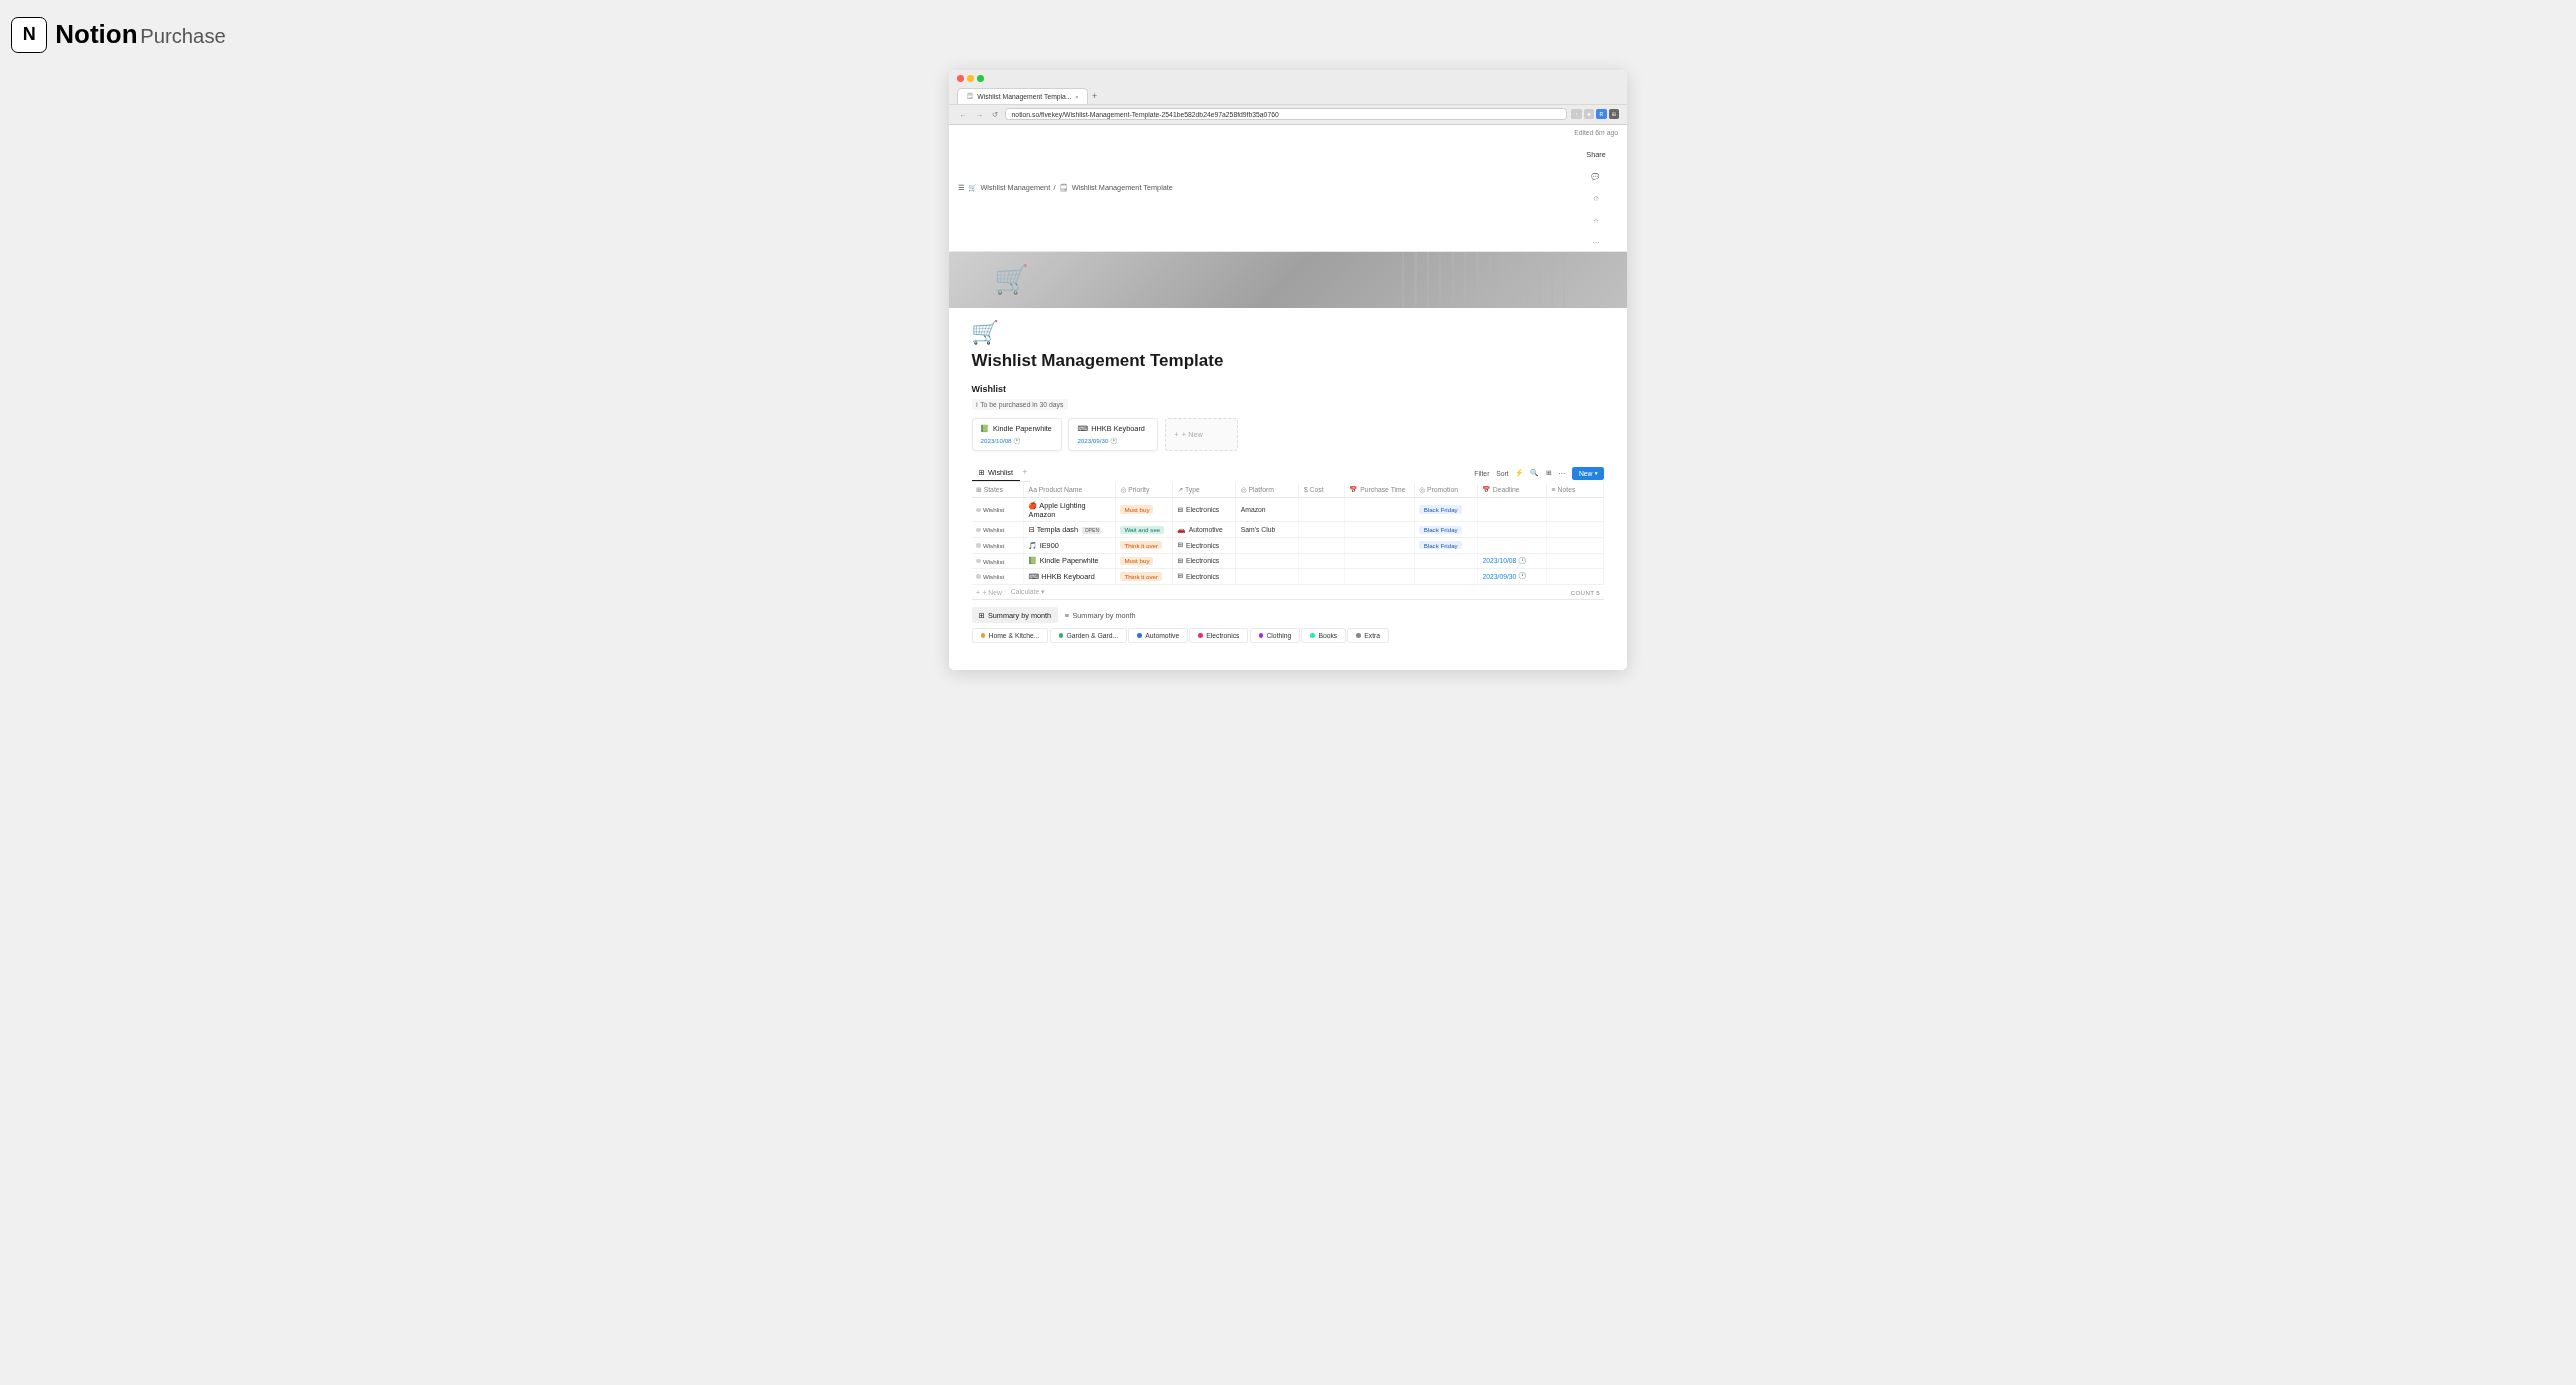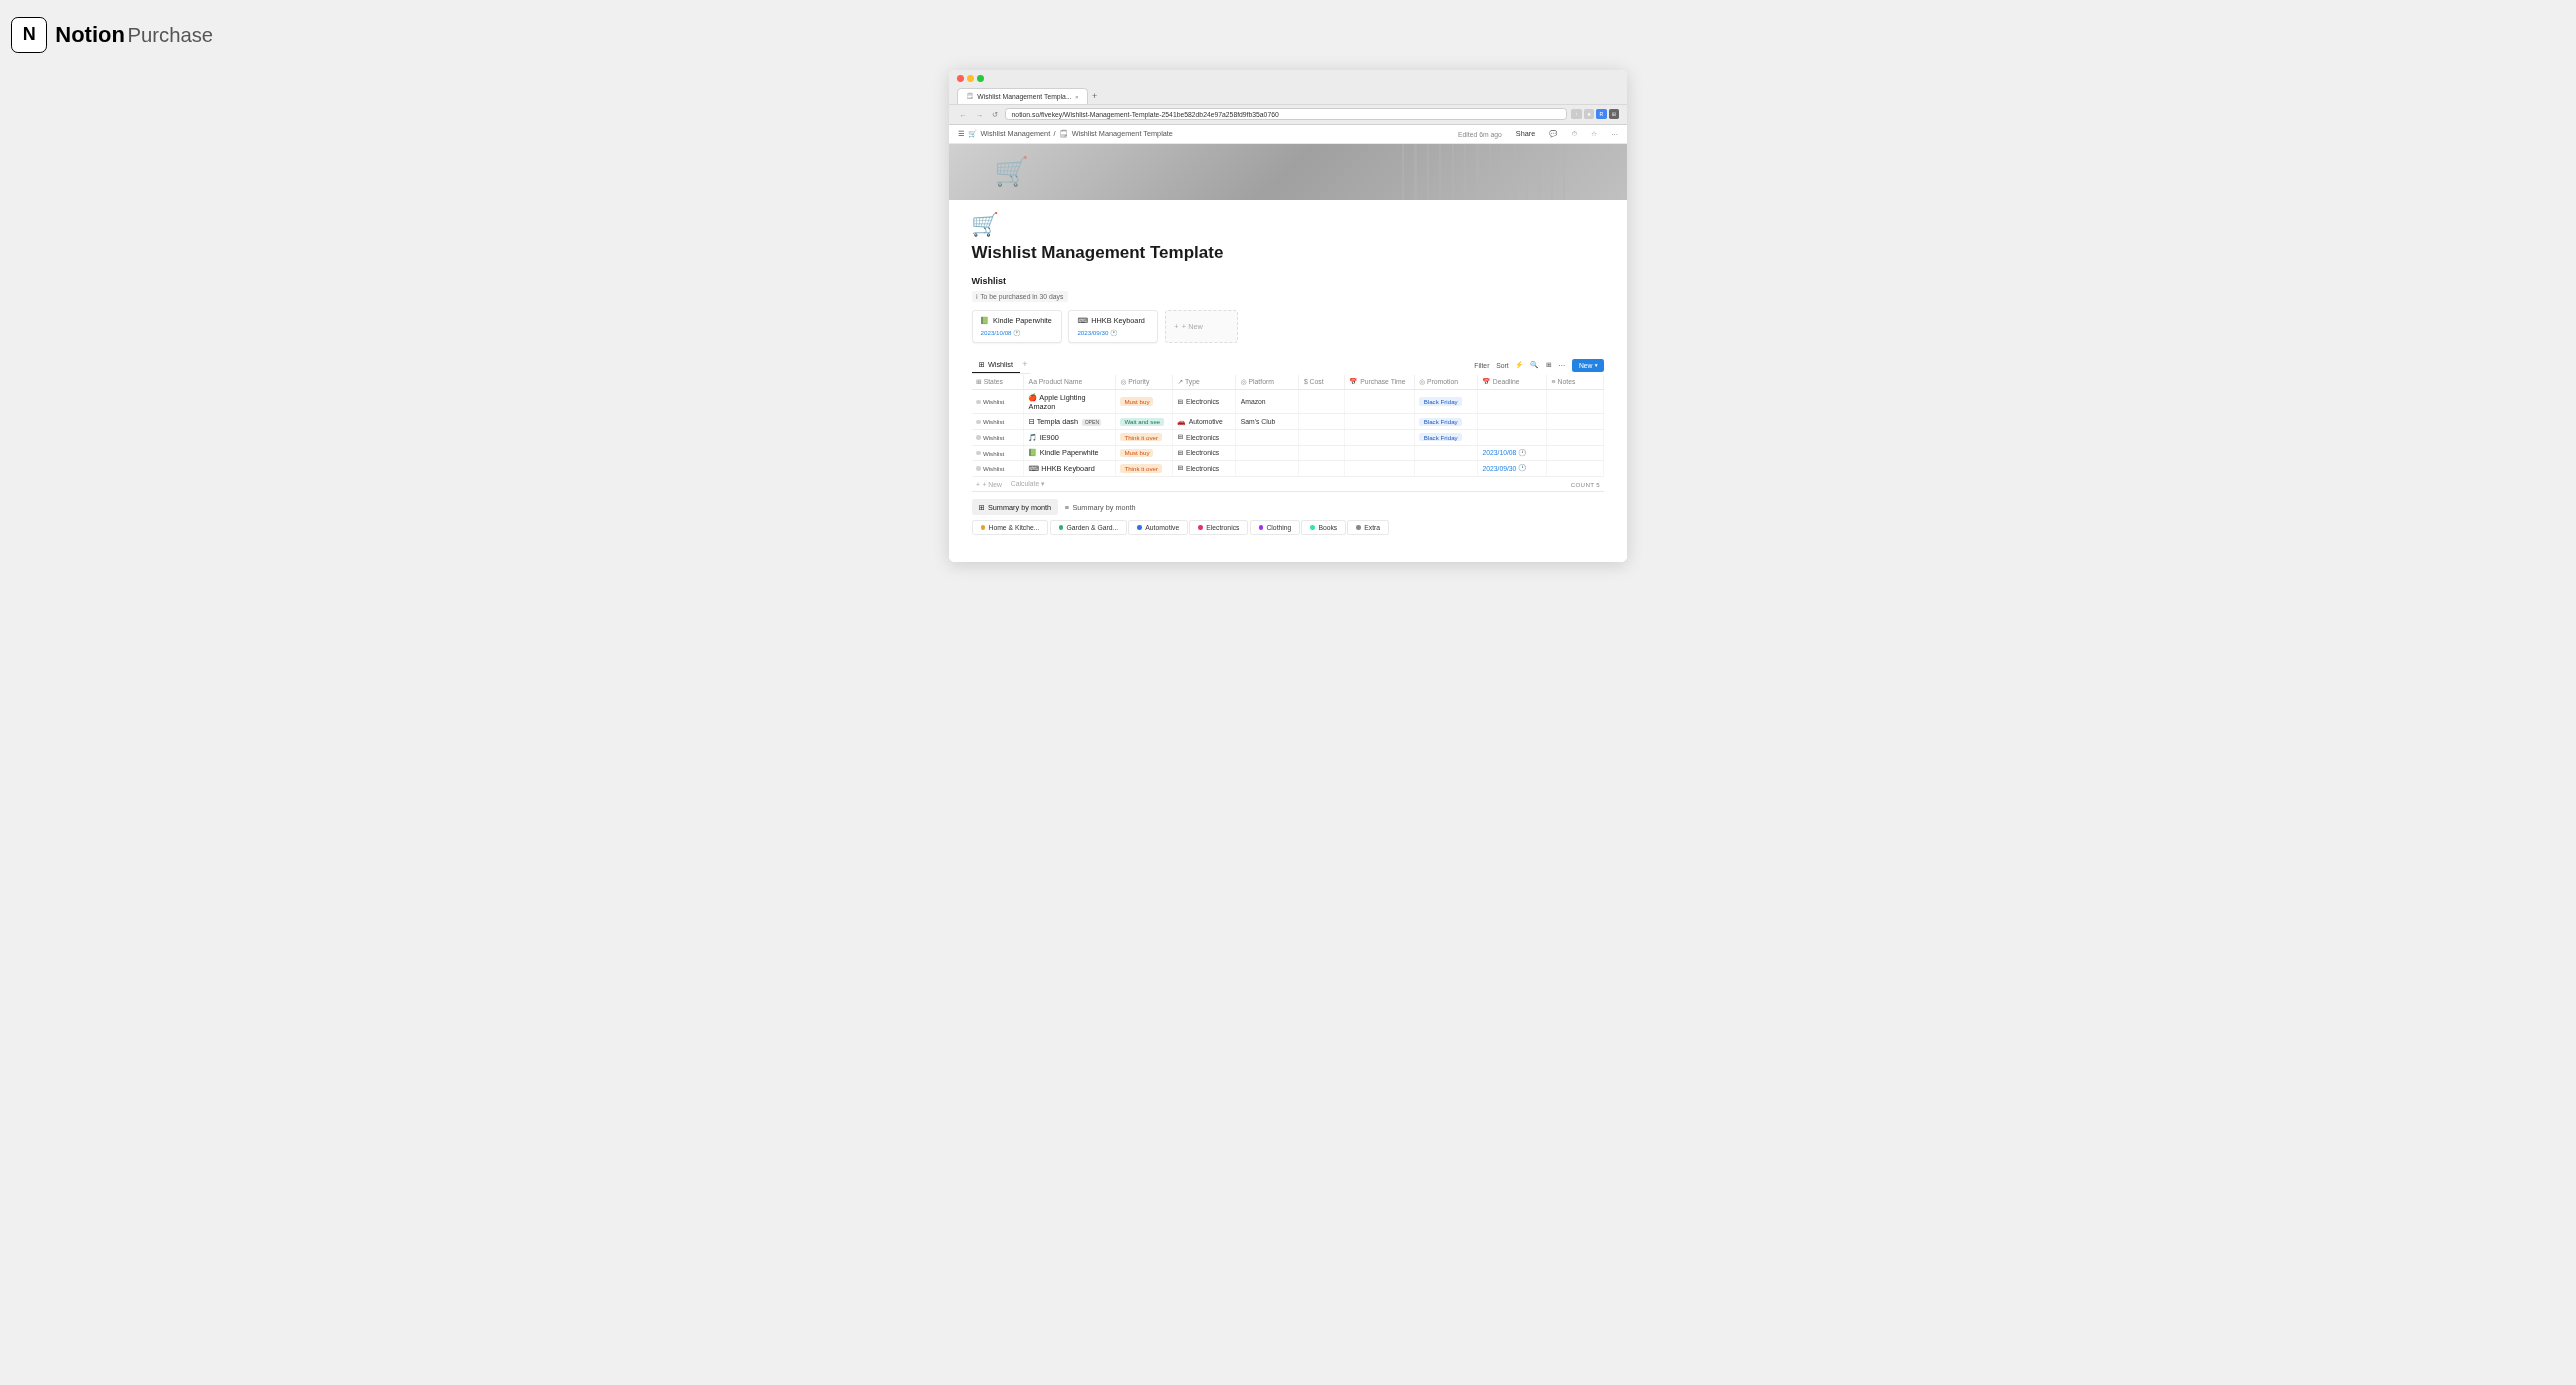--- a/index.html
+++ b/index.html
@@ -20,21 +20,21 @@
     }
     .notion-logo-box {
       width: 36px; height: 36px;
       border: 1.7px solid #000;
       border-radius: 6.8px;
       display: flex; align-items: center; justify-content: center;
       font-size: 18px; font-weight: 900;
       background: #fff;
     }
     .brand-text {
-      font-size: 22px; font-weight: 700;
+      font-size: 26px; font-weight: 700;
     }
     .brand-sub {
       font-size: 20.3px; font-weight: 300; color: #555;
     }
 
     
     .browser-window {
       background: #fff;
       border-radius: 5.6px;
       box-shadow: 0 2.3px 17px rgba(0,0,0,0.15);
@@ -106,21 +106,21 @@
     .notion-toolbar {
       display: flex;
       align-items: center;
       padding: 4.5px 9px;
       border-bottom: 0.6px solid #e8e8e8;
       font-size: 7.3px;
       color: #555;
       gap: 3.4px;
     }
     .notion-breadcrumb { display: flex; align-items: center; gap: 3.4px; flex: 1; }
-    .notion-toolbar-right { display: flex; align-items: flex-end; gap: 14px; font-size: 6.8px; color: #888; }
+    .notion-toolbar-right { display: flex; align-items: center; gap: 14px; font-size: 6.8px; color: #888; flex-direction: column; }
     .share-btn {
       background: none; border: none;
       font-size: 7.3px; color: #333; font-weight: 500; cursor: pointer;
     }
 
     
     .page-content {
       background: #fff;
     }
 

